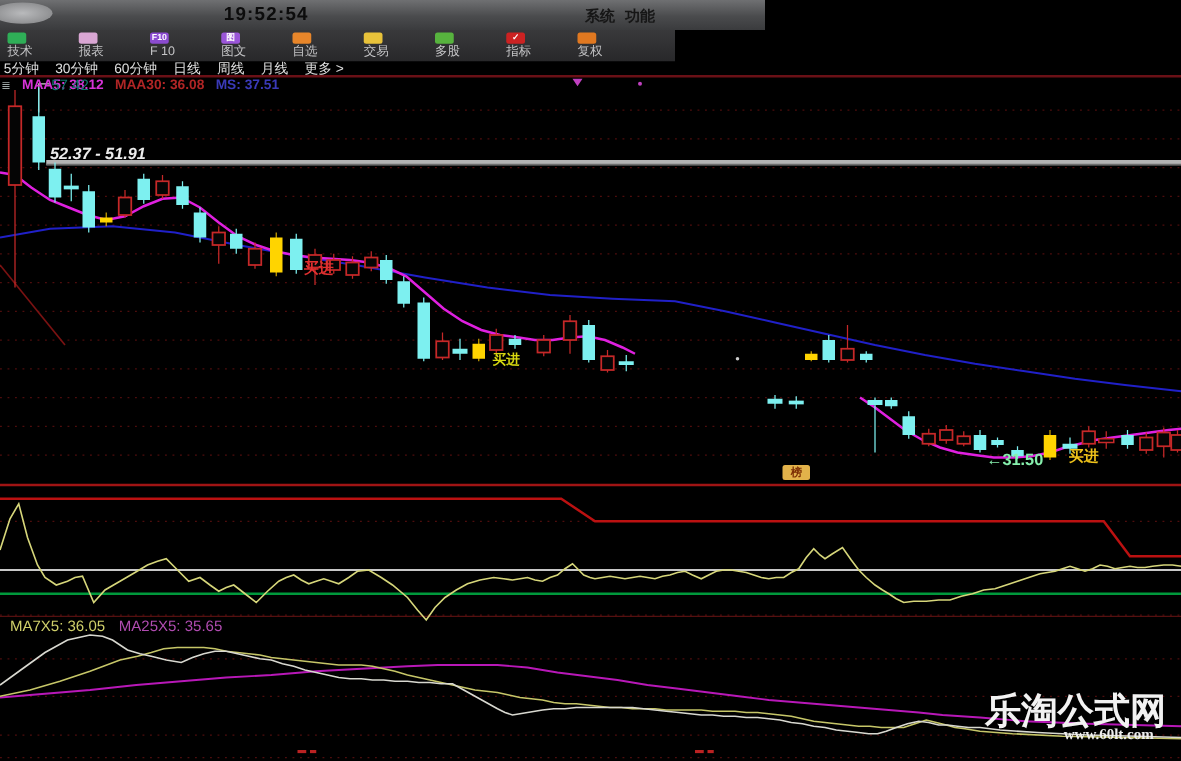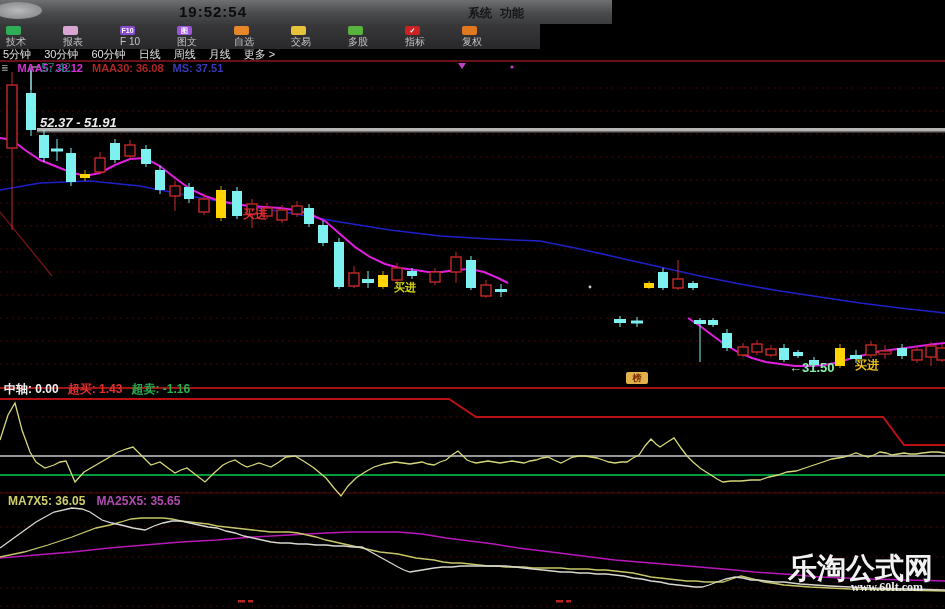--- a/index.html
+++ b/index.html
@@ -35,21 +35,21 @@
   #range-price{left:40px;top:115px;font-size:13px;font-weight:bold;color:#ececec;font-style:italic;}
   #buy1{left:243px;top:206px;font-size:12px;font-weight:bold;color:#e23030;}
   #buy2{left:394px;top:280px;font-size:11px;font-weight:bold;color:#d8d810;}
   #buy3{left:855px;top:357px;font-size:12px;font-weight:bold;color:#eec21a;}
   #low-price{left:789px;top:360px;font-size:13px;font-weight:bold;color:#86efac;}
   #badge{left:626px;top:372px;width:22px;height:12px;background:#e2b24a;border-radius:2px;
     color:#7c2e04;font-size:9px;line-height:12px;text-align:center;font-weight:bold;}
   #mid-labels{position:absolute;left:4px;top:381px;display:flex;gap:9px;z-index:3;
     font-size:12px;font-weight:bold;}
   #bot-labels{position:absolute;left:8px;top:494px;display:flex;gap:11px;z-index:3;
-    font-size:12px;font-weight:bold;}
+    font-size:12px;font-weight:normal;}
   
   #wm-title{right:12px;top:549px;font-size:29px;font-weight:bold;color:#f2f2f2;}
   #wm-url{right:22px;top:580px;font-size:12px;font-weight:bold;color:#eeeeee;
     font-family:"Liberation Serif",serif;}
 </style>
 </head>
 <body>
 
 <div id="app">
 
@@ -291,25 +291,20 @@
     </div>
 
   <div class="txt" id="peak-price">57.42</div>
   <div class="txt" id="range-price">52.37 - 51.91</div>
   <div class="txt" id="buy1">买进</div>
   <div class="txt" id="buy2">买进</div>
   <div class="txt" id="buy3">买进</div>
   <div class="txt" id="low-price">←31.50</div>
   <div class="txt" id="badge">榜</div>
 
-  <div id="mid-labels">
-      <span style="color: rgb(240, 240, 240);">中轴: 0.00</span>
-      <span style="color: rgb(224, 48, 48);">超买: 1.43</span>
-      <span style="color: rgb(40, 176, 80);">超卖: -1.16</span>
-    </div>
   <div id="bot-labels">
       <span style="color: rgb(207, 207, 106);">MA7X5: 36.05</span>
       <span style="color: rgb(176, 76, 176);">MA25X5: 35.65</span>
     </div>
 
   <div class="txt" id="wm-title">乐淘公式网</div>
   <div class="txt" id="wm-url">www.60lt.com</div>
 </div>
 
 </body></html>

